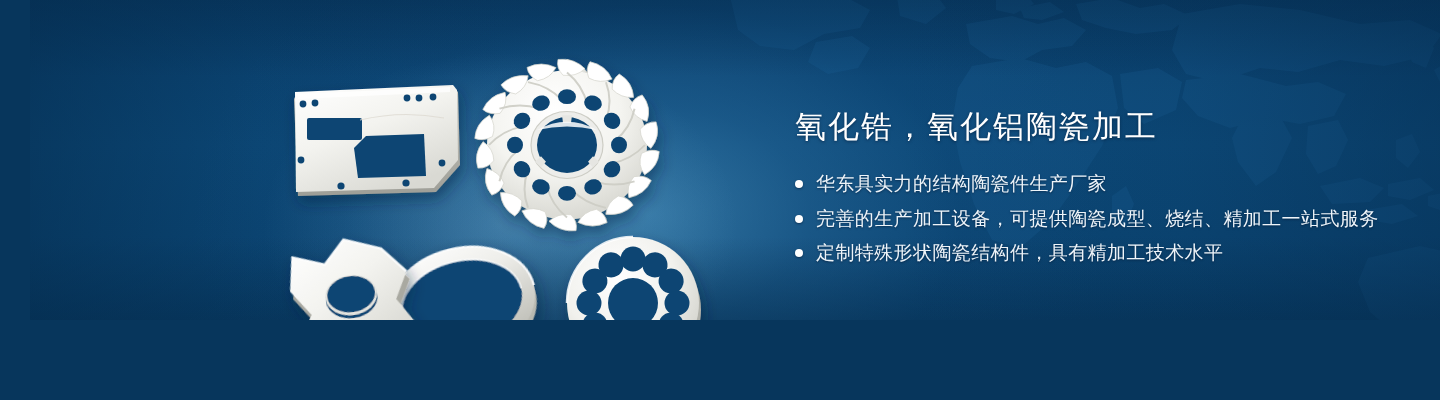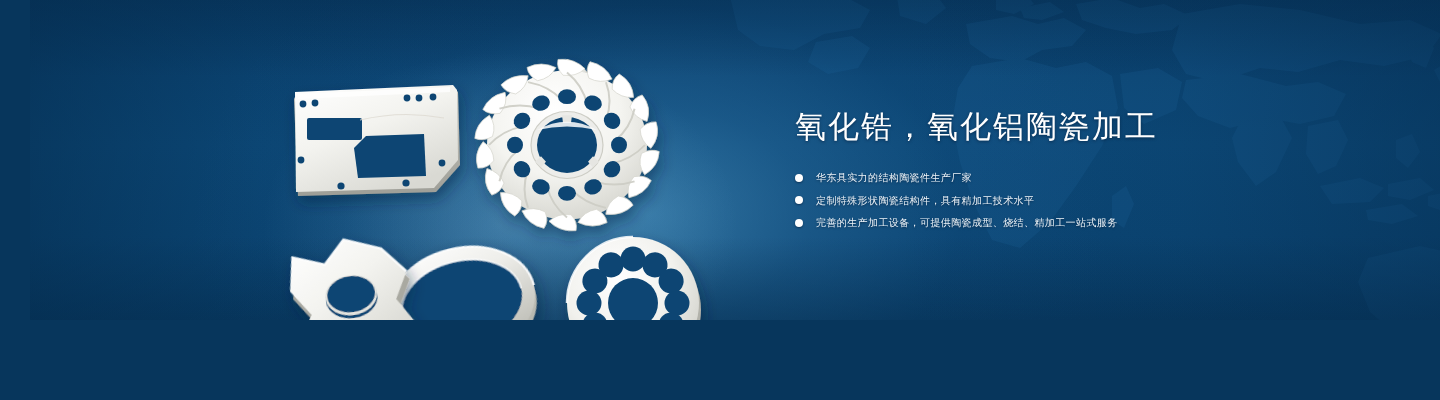--- a/index.html
+++ b/index.html
@@ -80,21 +80,21 @@
   }
   .dot{
     width:8px;height:8px;border-radius:50%;
     background:#ffffff;
     flex:0 0 auto;
     margin-right:13px;
     box-shadow:0 1px 2px rgba(0,20,45,0.5);
   }
   .btext{
     color:#eef4f9;
-    font-size:10px;
+    font-size:19px;
     letter-spacing:0.4px;
     line-height:1.35;
     text-shadow:0 1px 2px rgba(0,20,45,0.55);
   }
 </style>
 </head>
 <body>
 
 <div id="banner">
 
@@ -446,22 +446,22 @@
   <div class="textblock">
     <h1 class="headline">氧化锆，氧化铝陶瓷加工</h1>
 
     <ul class="bullets">
       <li>
         <span class="dot"></span>
         <span class="btext">华东具实力的结构陶瓷件生产厂家</span>
       </li>
       <li>
         <span class="dot"></span>
-        <span class="btext">定制特殊形状陶瓷结构件，具有精加工技术水平</span>
+        <span class="btext">完善的生产加工设备，可提供陶瓷成型、烧结、精加工一站式服务</span>
       </li>
       <li>
         <span class="dot"></span>
-        <span class="btext">完善的生产加工设备，可提供陶瓷成型、烧结、精加工一站式服务</span>
+        <span class="btext">定制特殊形状陶瓷结构件，具有精加工技术水平</span>
       </li>
     </ul>
   </div>
 
 </div>
 
 </body></html>

